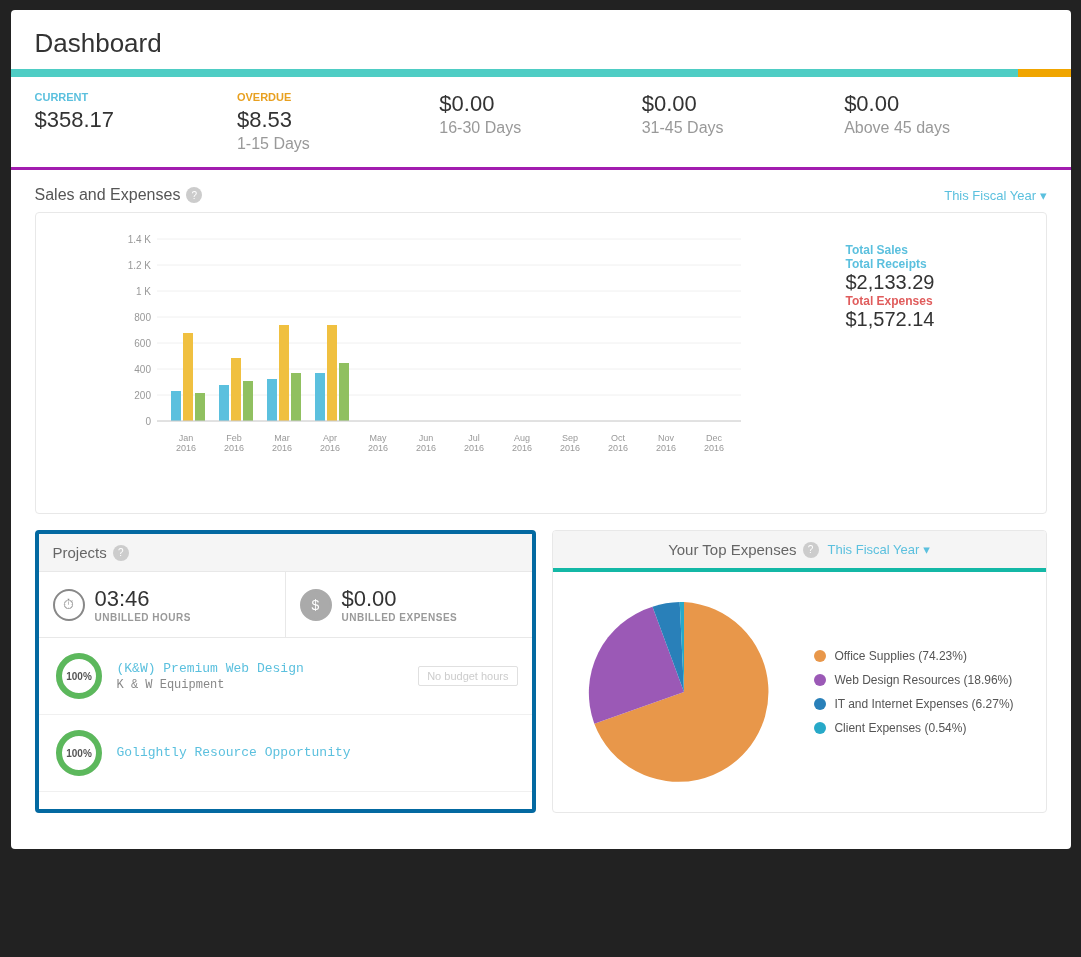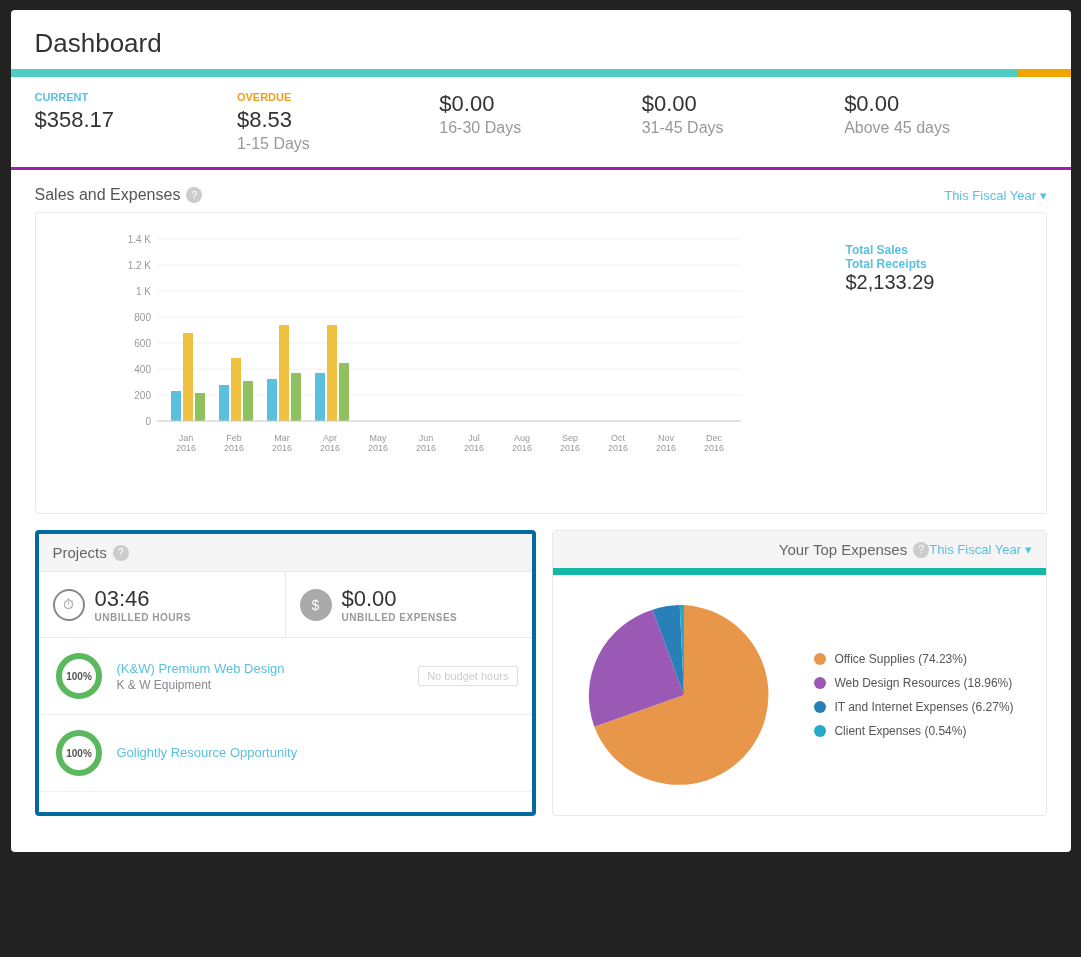--- a/index.html
+++ b/index.html
@@ -212,20 +212,21 @@
       gap: 12px;
       border-bottom: 1px solid #f0f0f0;
     }
     .donut-container {
       width: 52px;
       height: 52px;
       flex-shrink: 0;
     }
     .project-info {
       flex: 1;
+      font-family: Liberation Mono, monospace;
     }
     .project-name {
       color: #5bc0de;
       font-size: 13px;
       margin-bottom: 2px;
     }
     .project-client {
       font-size: 12px;
       color: #888;
     }
@@ -244,22 +245,23 @@
       border-radius: 4px;
       overflow: hidden;
     }
     .expenses-header {
       background: #f5f5f5;
       padding: 10px 14px;
       font-size: 15px;
       color: #666;
       display: flex;
       align-items: center;
-      justify-content: flex-end;
-      border-bottom: 7px solid #14b8a6;
+      justify-content: center;
+      border-bottom: 4px solid #14b8a6;
+      gap: 9px;
     }
     .expenses-header-left {
       display: flex;
       align-items: center;
       gap: 6px;
     }
     .pie-chart-area {
       display: flex;
       align-items: center;
       justify-content: center;
@@ -404,20 +406,24 @@
         <line x1="36" y1="198" x2="620" y2="198" stroke="#ccc" stroke-width="1"></line>
       </svg>
     </div>
     <div class="chart-legend-area">
       <div>
         <div class="legend-item-title sales">Total Sales</div>
       </div>
       <div>
         <div class="legend-item-title receipts">Total Receipts</div>
         <div class="legend-item-value">$2,133.29</div>
+      </div>
+      <div>
+        <div class="legend-item-title expenses">Total Expenses</div>
+        <div class="legend-item-value">$1,572.14</div>
       </div>
     </div>
   </div>
 
 
   <div class="bottom-sections">
 
     <div class="projects-section">
       <div class="projects-header">
         <span>Projects</span>

